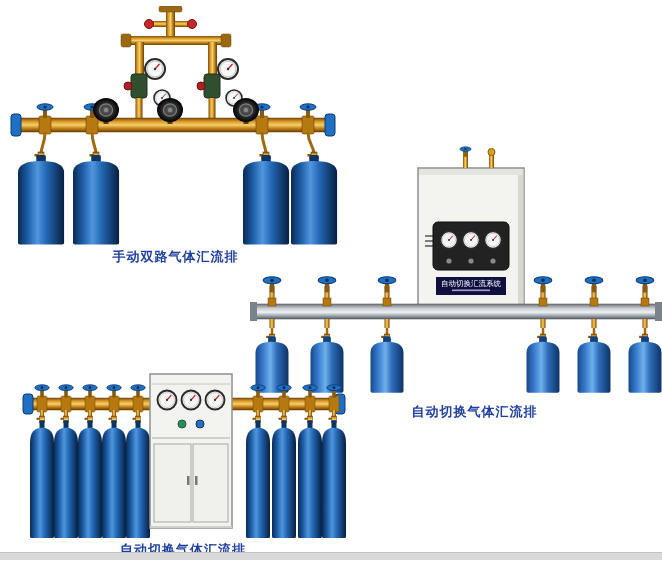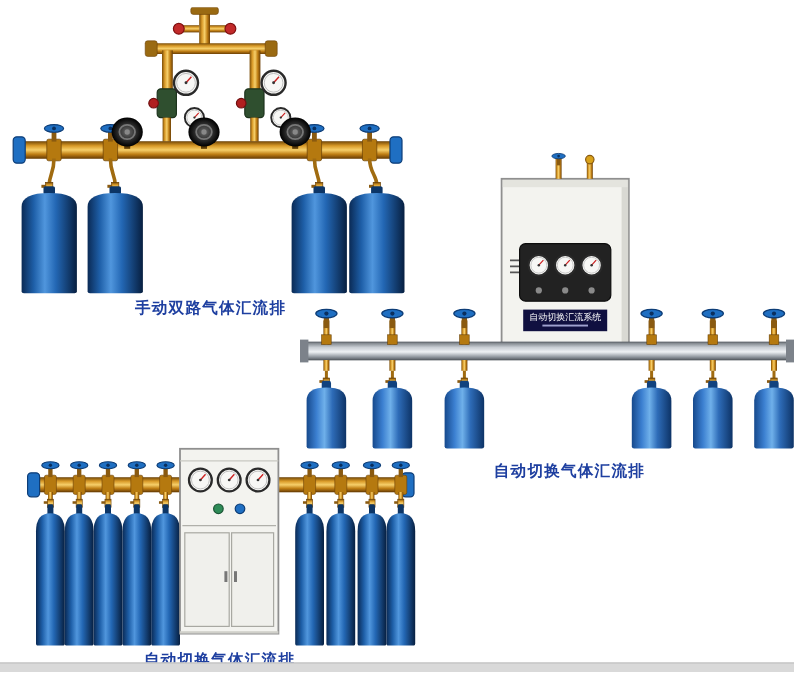--- a/index.html
+++ b/index.html
@@ -8,21 +8,21 @@
     overflow:hidden;font-family:"Liberation Sans","DejaVu Sans",sans-serif;
   }
   figure.product{position:absolute;margin:0;padding:0;}
   figure.product svg.art{position:absolute;left:0;top:0;display:block;}
   .caption{
     position:absolute;text-align:center;color:#1e3fa0;font-weight:bold;
     font-size:13px;letter-spacing:1px;white-space:nowrap;
   }
   .p1{left:8px;top:6px;width:335px;height:270px;}
   .p1 .caption{left:0;top:242px;width:335px;}
-  .p2{left:250px;top:125px;width:412px;height:280px;}
+  .p2{left:250px;top:144px;width:412px;height:280px;}
   .p2 .caption{left:152px;top:259px;width:145px;}
   .p3{left:18px;top:368px;width:330px;height:200px;}
   .p3 .caption{left:0;top:173px;width:330px;}
   .footer-strip{position:absolute;left:0;bottom:0;width:662px;height:7px;background:#d9d9d9;border-top:1px solid #c2c2c2;}
   svg text{font-family:"Liberation Sans","DejaVu Sans",sans-serif;}
 </style>
 </head>
 <body>
 
 <div class="canvas">

